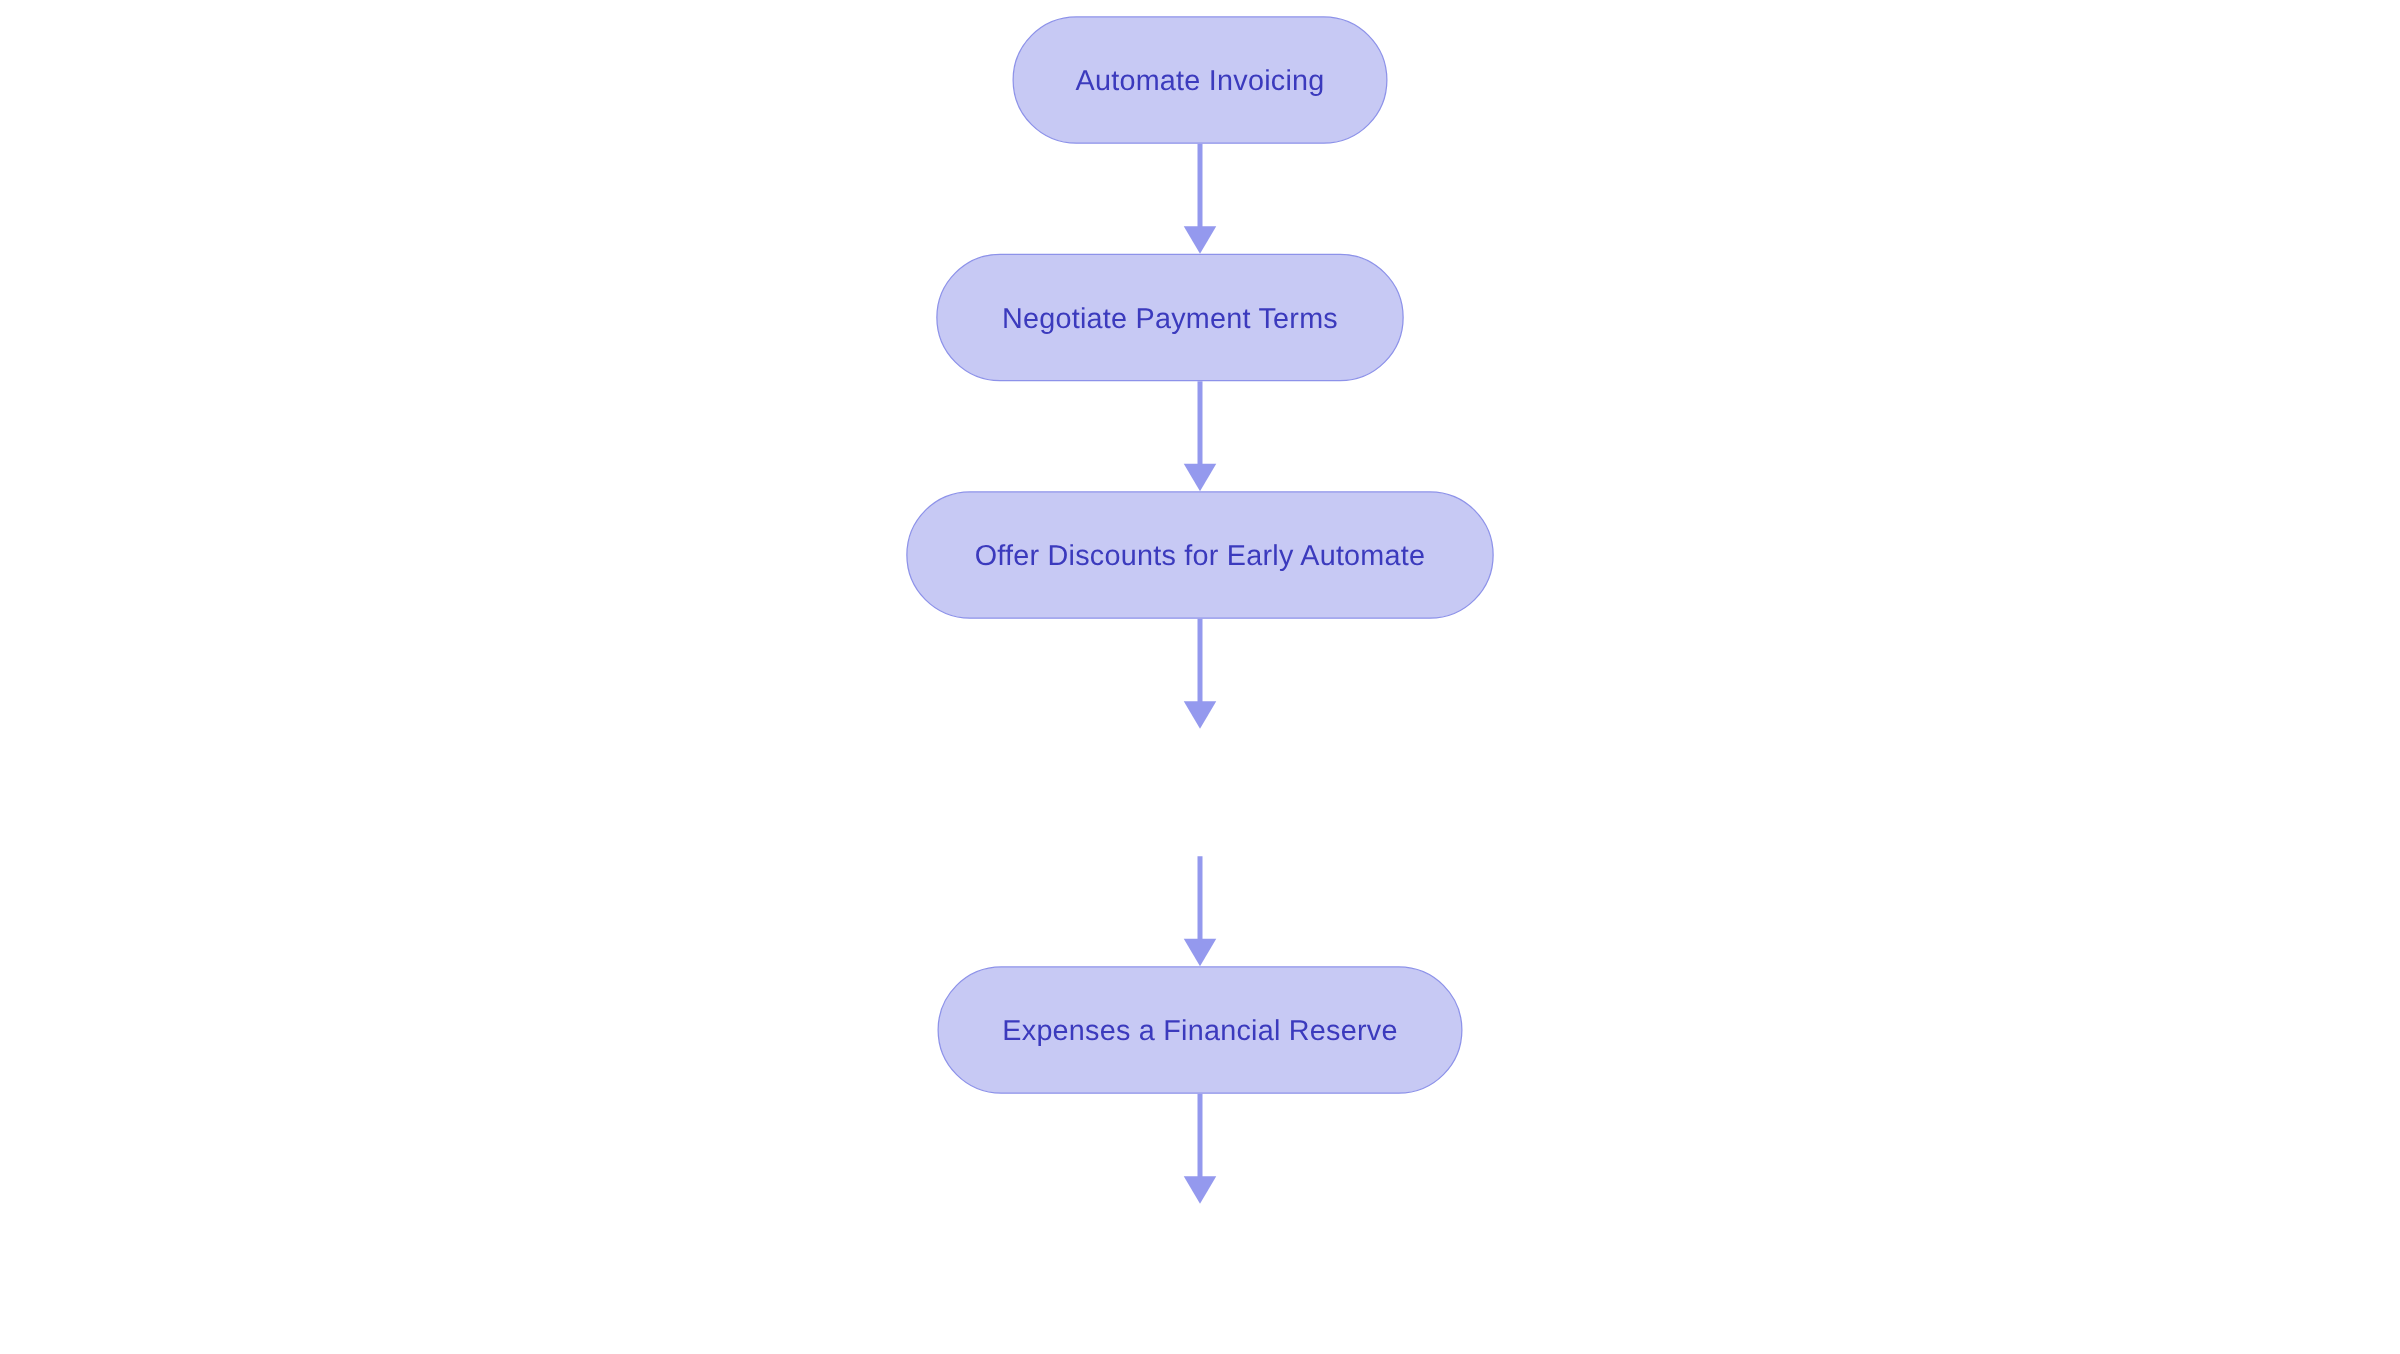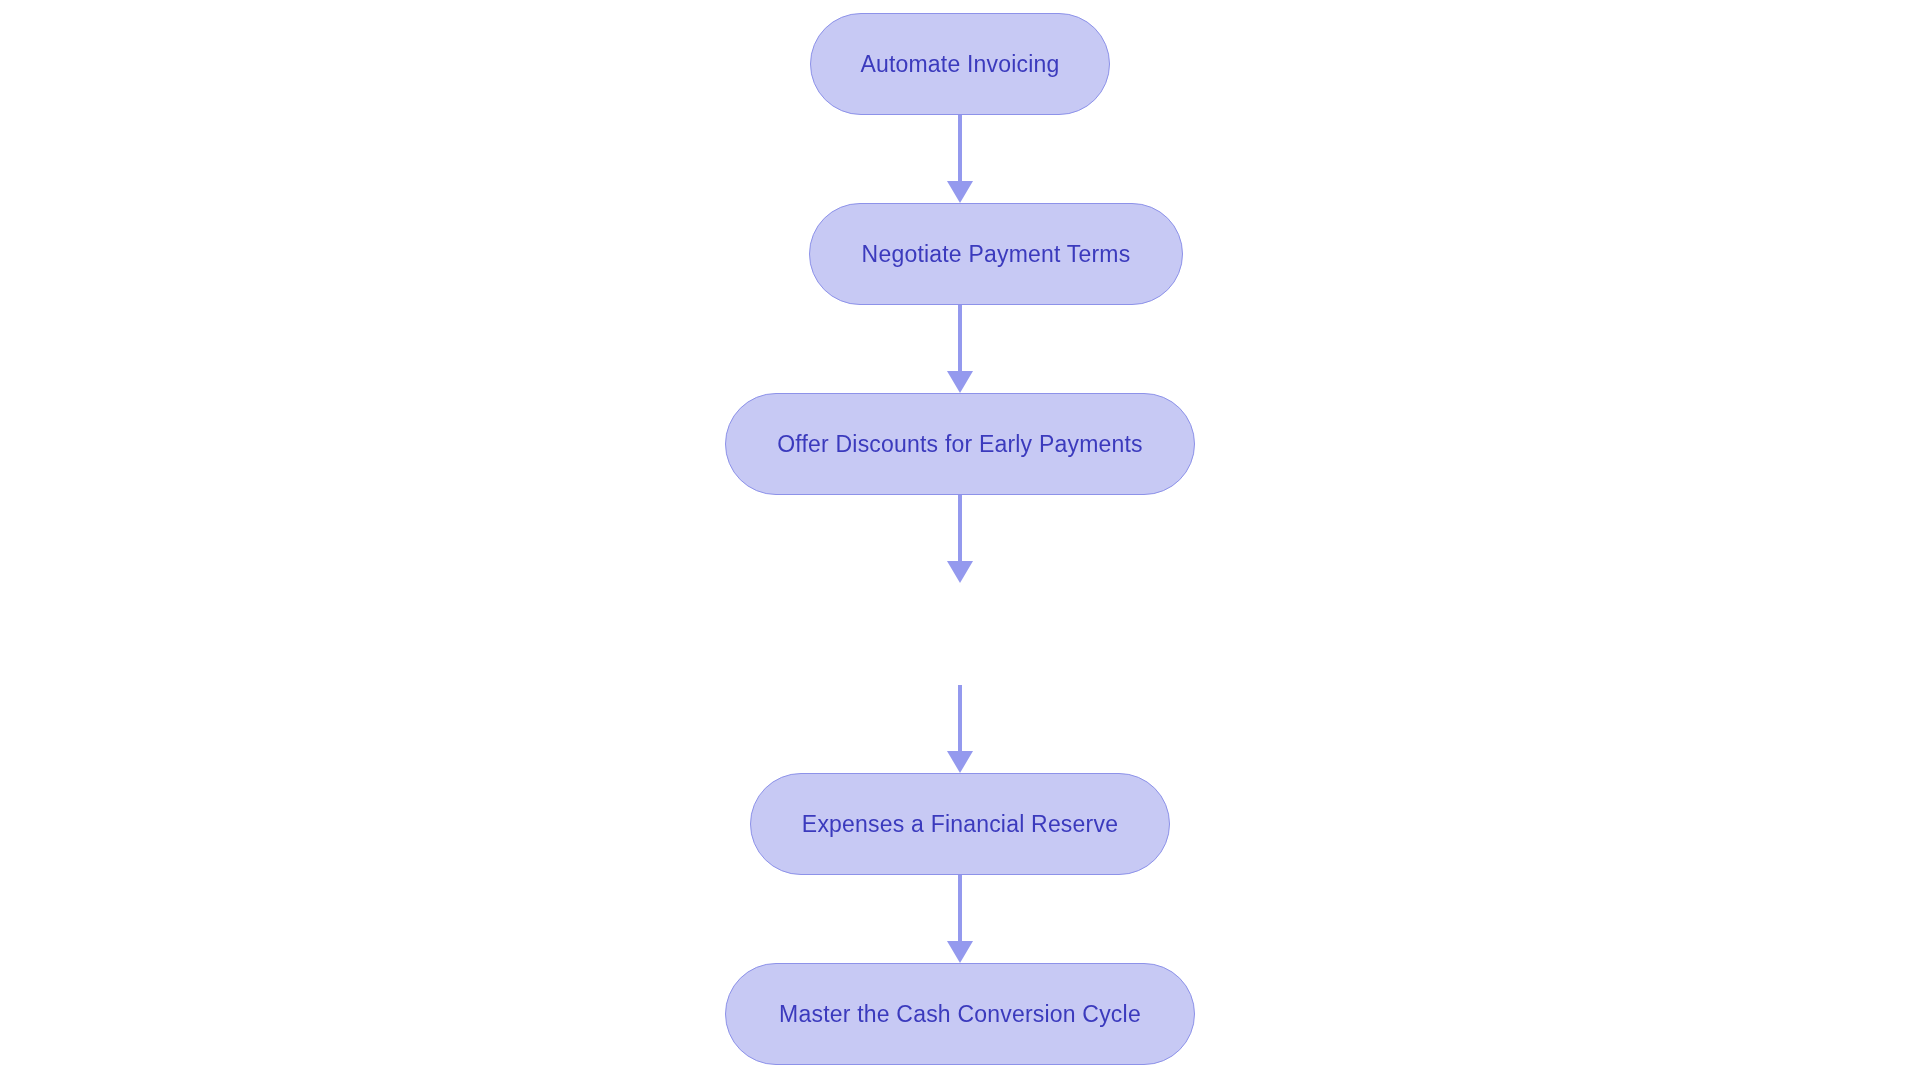--- a/index.html
+++ b/index.html
@@ -32,21 +32,21 @@
     justify-content: center;
   }
   .node-label {
     color: var(--node-text);
     font-size: 23px;
     font-weight: 500;
     letter-spacing: 0.2px;
     white-space: nowrap;
   }
   .node-1 { left: 810px; top: 13px;  width: 300px; }
-  .node-2 { left: 809px; top: 203px; width: 374px; }
+  .node-2 { left: 749px; top: 203px; width: 374px; }
   .node-3 { left: 725px; top: 393px; width: 470px; }
   .node-4 { left: 769px; top: 583px; width: 382px; }
   .node-5 { left: 750px; top: 773px; width: 420px; }
   .node-6 { left: 725px; top: 963px; width: 470px; }
 
   .arrow {
     position: absolute;
     left: 947px;
     width: 26px;
     height: 88px;
@@ -92,21 +92,21 @@
   <div class="node node-2">
     <span class="node-label">Negotiate Payment Terms</span>
   </div>
 
   <div class="arrow arrow-2">
     <div class="arrow-line"></div>
     <div class="arrow-head"></div>
   </div>
 
   <div class="node node-3">
-    <span class="node-label">Offer Discounts for Early Payments</span>
+    <span class="node-label">Offer Discounts for Early Automate</span>
   </div>
 
   <div class="arrow arrow-3">
     <div class="arrow-line"></div>
     <div class="arrow-head"></div>
   </div>
 
 
   <div class="arrow arrow-4">
     <div class="arrow-line"></div>
@@ -115,17 +115,14 @@
 
   <div class="node node-5">
     <span class="node-label">Expenses a Financial Reserve</span>
   </div>
 
   <div class="arrow arrow-5">
     <div class="arrow-line"></div>
     <div class="arrow-head"></div>
   </div>
 
-  <div class="node node-6">
-    <span class="node-label">Master the Cash Conversion Cycle</span>
-  </div>
 
 </div>
 
 </body></html>

